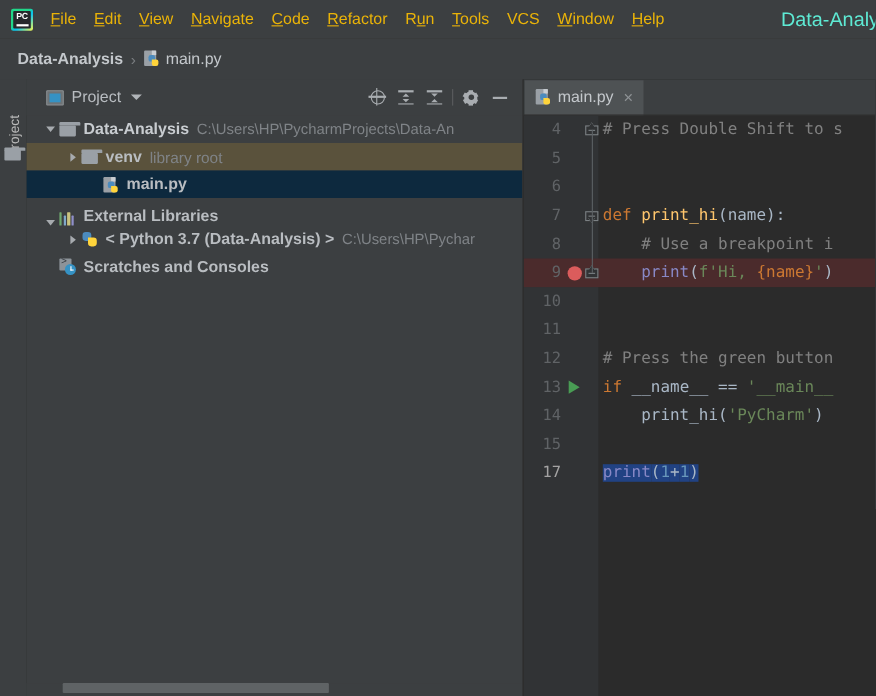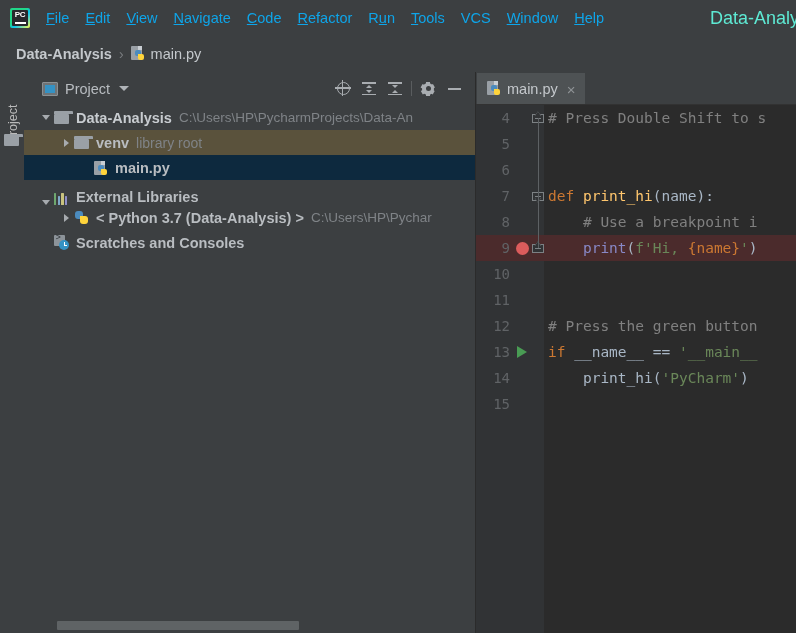--- a/index.html
+++ b/index.html
@@ -59,21 +59,21 @@
     letter-spacing: -0.3px;
   }
   .pc-logo .bar {
     position: absolute;
     left: 5px; bottom: 4px;
     width: 11px; height: 2px;
     background: #ffffff;
   }
   .menu-item {
     font-size: 14.5px;
-    color: #0ea5e9;
+    color: #eab308;
     padding: 3px 8px;
     white-space: nowrap;
     cursor: default;
   }
   .menu-item .mn {
     text-decoration: underline;
   }
   .win-title {
     position: absolute;
     left: 710px; top: 8px;
@@ -930,18 +930,19 @@
           <div class="cl"><span class="lnum">6</span><span class="ctext"></span></div>
           <div class="cl"><span class="lnum">7</span><span class="fold-mark down" style="top: 6px;"><span class="box"></span><span class="dash"></span><span class="cap"></span></span><span class="ctext"><span class="s-kw">def </span><span class="s-fn">print_hi</span><span class="s-def">(</span><span class="s-param">name</span><span class="s-def">):</span></span></div>
           <div class="cl"><span class="lnum">8</span><span class="ctext"><span class="s-com">    # Use a breakpoint i</span></span></div>
           <div class="cl hl-bp"><span class="lnum">9</span><span class="breakpoint"></span><span class="fold-mark" style="top: 6px;"><span class="box"></span><span class="dash"></span><span class="cap"></span></span><span class="ctext"><span class="s-def">    </span><span class="s-builtin">print</span><span class="s-def">(</span><span class="s-str">f'Hi, </span><span class="s-kw">{name}</span><span class="s-str">'</span><span class="s-def">)</span></span></div>
           <div class="cl"><span class="lnum">10</span><span class="ctext"></span></div>
           <div class="cl"><span class="lnum">11</span><span class="ctext"></span></div>
           <div class="cl"><span class="lnum">12</span><span class="ctext"><span class="s-com"># Press the green button</span></span></div>
           <div class="cl"><span class="lnum">13</span><span class="runarrow"></span><span class="ctext"><span class="s-kw">if </span><span class="s-def">__name__ == </span><span class="s-str">'__main__</span></span></div>
           <div class="cl"><span class="lnum">14</span><span class="ctext"><span class="s-def">    </span><span class="s-def">print_hi</span><span class="s-def">(</span><span class="s-str">'PyCharm'</span><span class="s-def">)</span></span></div>
           <div class="cl"><span class="lnum">15</span><span class="ctext"></span></div>
+          <div class="cl cur"><span class="lnum">17</span><span class="ctext"><span class="s-builtin sel-text">print</span><span class="s-def sel-text">(</span><span class="s-num sel-text">1</span><span class="s-def sel-text">+</span><span class="s-num sel-text">1</span><span class="s-def sel-text">)</span></span></div>
           <div class="fold-line" style="top: 13px; height: 130px;"></div>
         </div>
     </div>
   </div>
 
 </div>
 
 </body></html>

